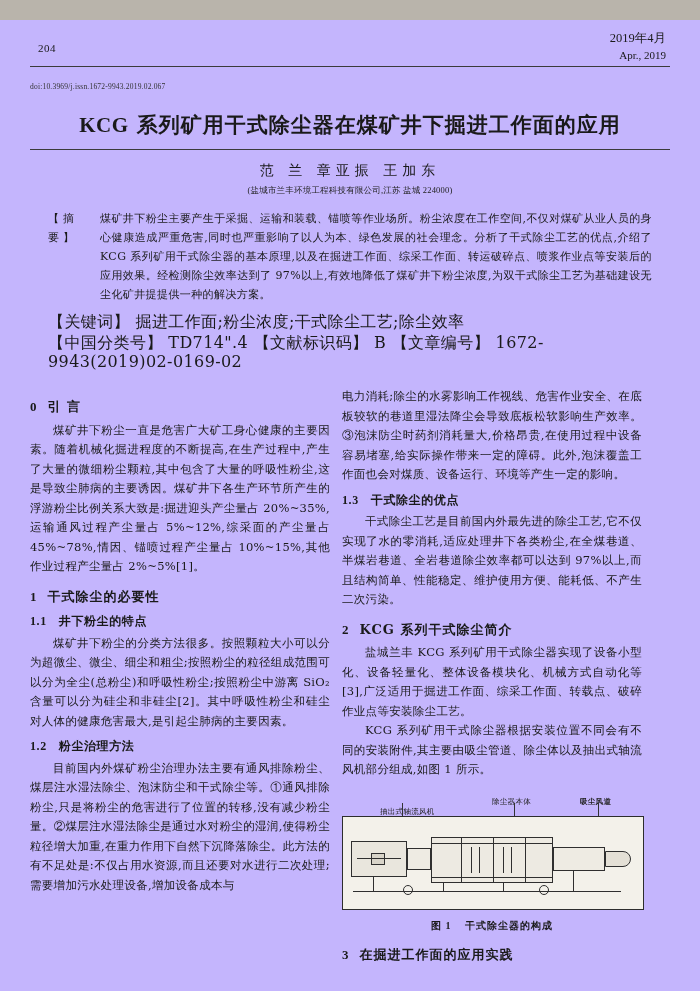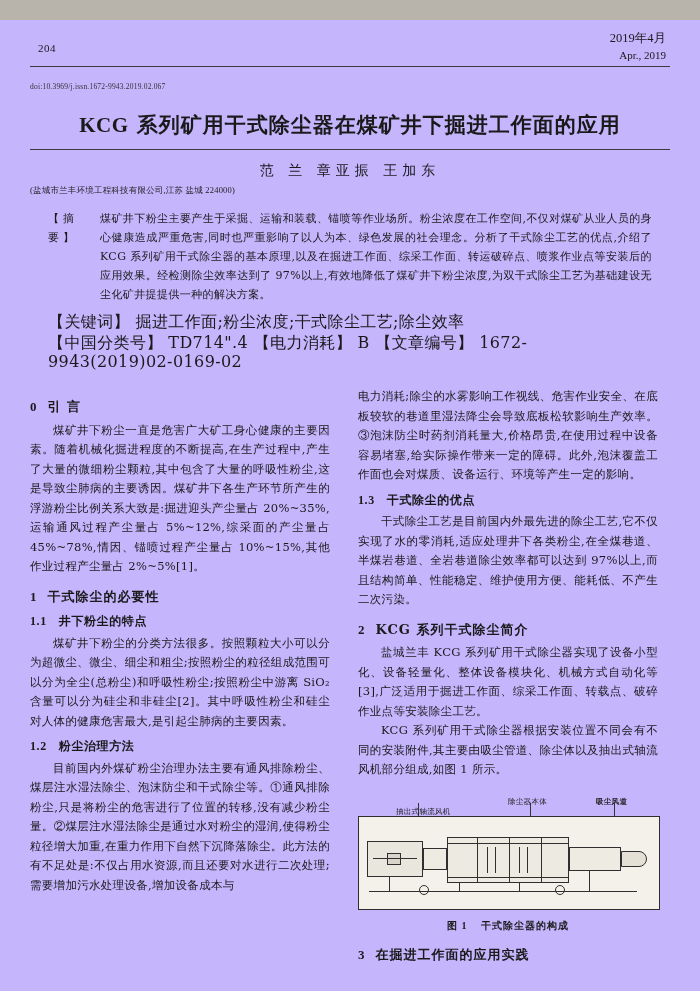--- a/index.html
+++ b/index.html
@@ -80,20 +80,21 @@
   }
   .authors {
     margin-top: 12px;
     text-align: center;
     font-size: 14px;
     letter-spacing: 5px;
     font-family: "DejaVu Serif", serif;
   }
   .affil {
     margin-top: 5px;
+    text-align: center;
     font-size: 8.5px;
     color: #222;
     letter-spacing: 0.2px;
   }
   
   .abs-wrap {
     margin: 12px 18px 0 18px;
     display: flex;
     font-size: 11px;
     line-height: 19px;
@@ -115,21 +116,21 @@
     font-size: 16px;
     line-height: 19px;
     font-family: "DejaVu Serif", serif;
     letter-spacing: 0.4px;
   }
   .kw-wrap div { margin-top: 2px; }
   
   .cols {
     margin-top: 16px;
     display: flex;
-    gap: 28px;
+    gap: 12px;
   }
   .col {
     width: 300px;
     font-size: 11.5px;
     line-height: 19.5px;
     text-align: justify;
     font-family: "DejaVu Serif", serif;
     letter-spacing: 0.3px;
   }
   .h1 {
@@ -228,21 +229,21 @@
     </div>
 
     <div class="kw-wrap">
       <div>
         <span>【关键词】</span>
         <span>掘进工作面;粉尘浓度;干式除尘工艺;除尘效率</span>
       </div>
       <div>
         <span>【中国分类号】</span>
         <span>TD714".4</span>
-        <span>【电力消耗】</span>
+        <span>【文献标识码】</span>
         <span>B</span>
         <span>【文章编号】</span>
         <span>1672-9943(2019)02-0169-02</span>
       </div>
     </div>
 
     <div class="cols">
 
       <div class="col">
         <div class="h1">

